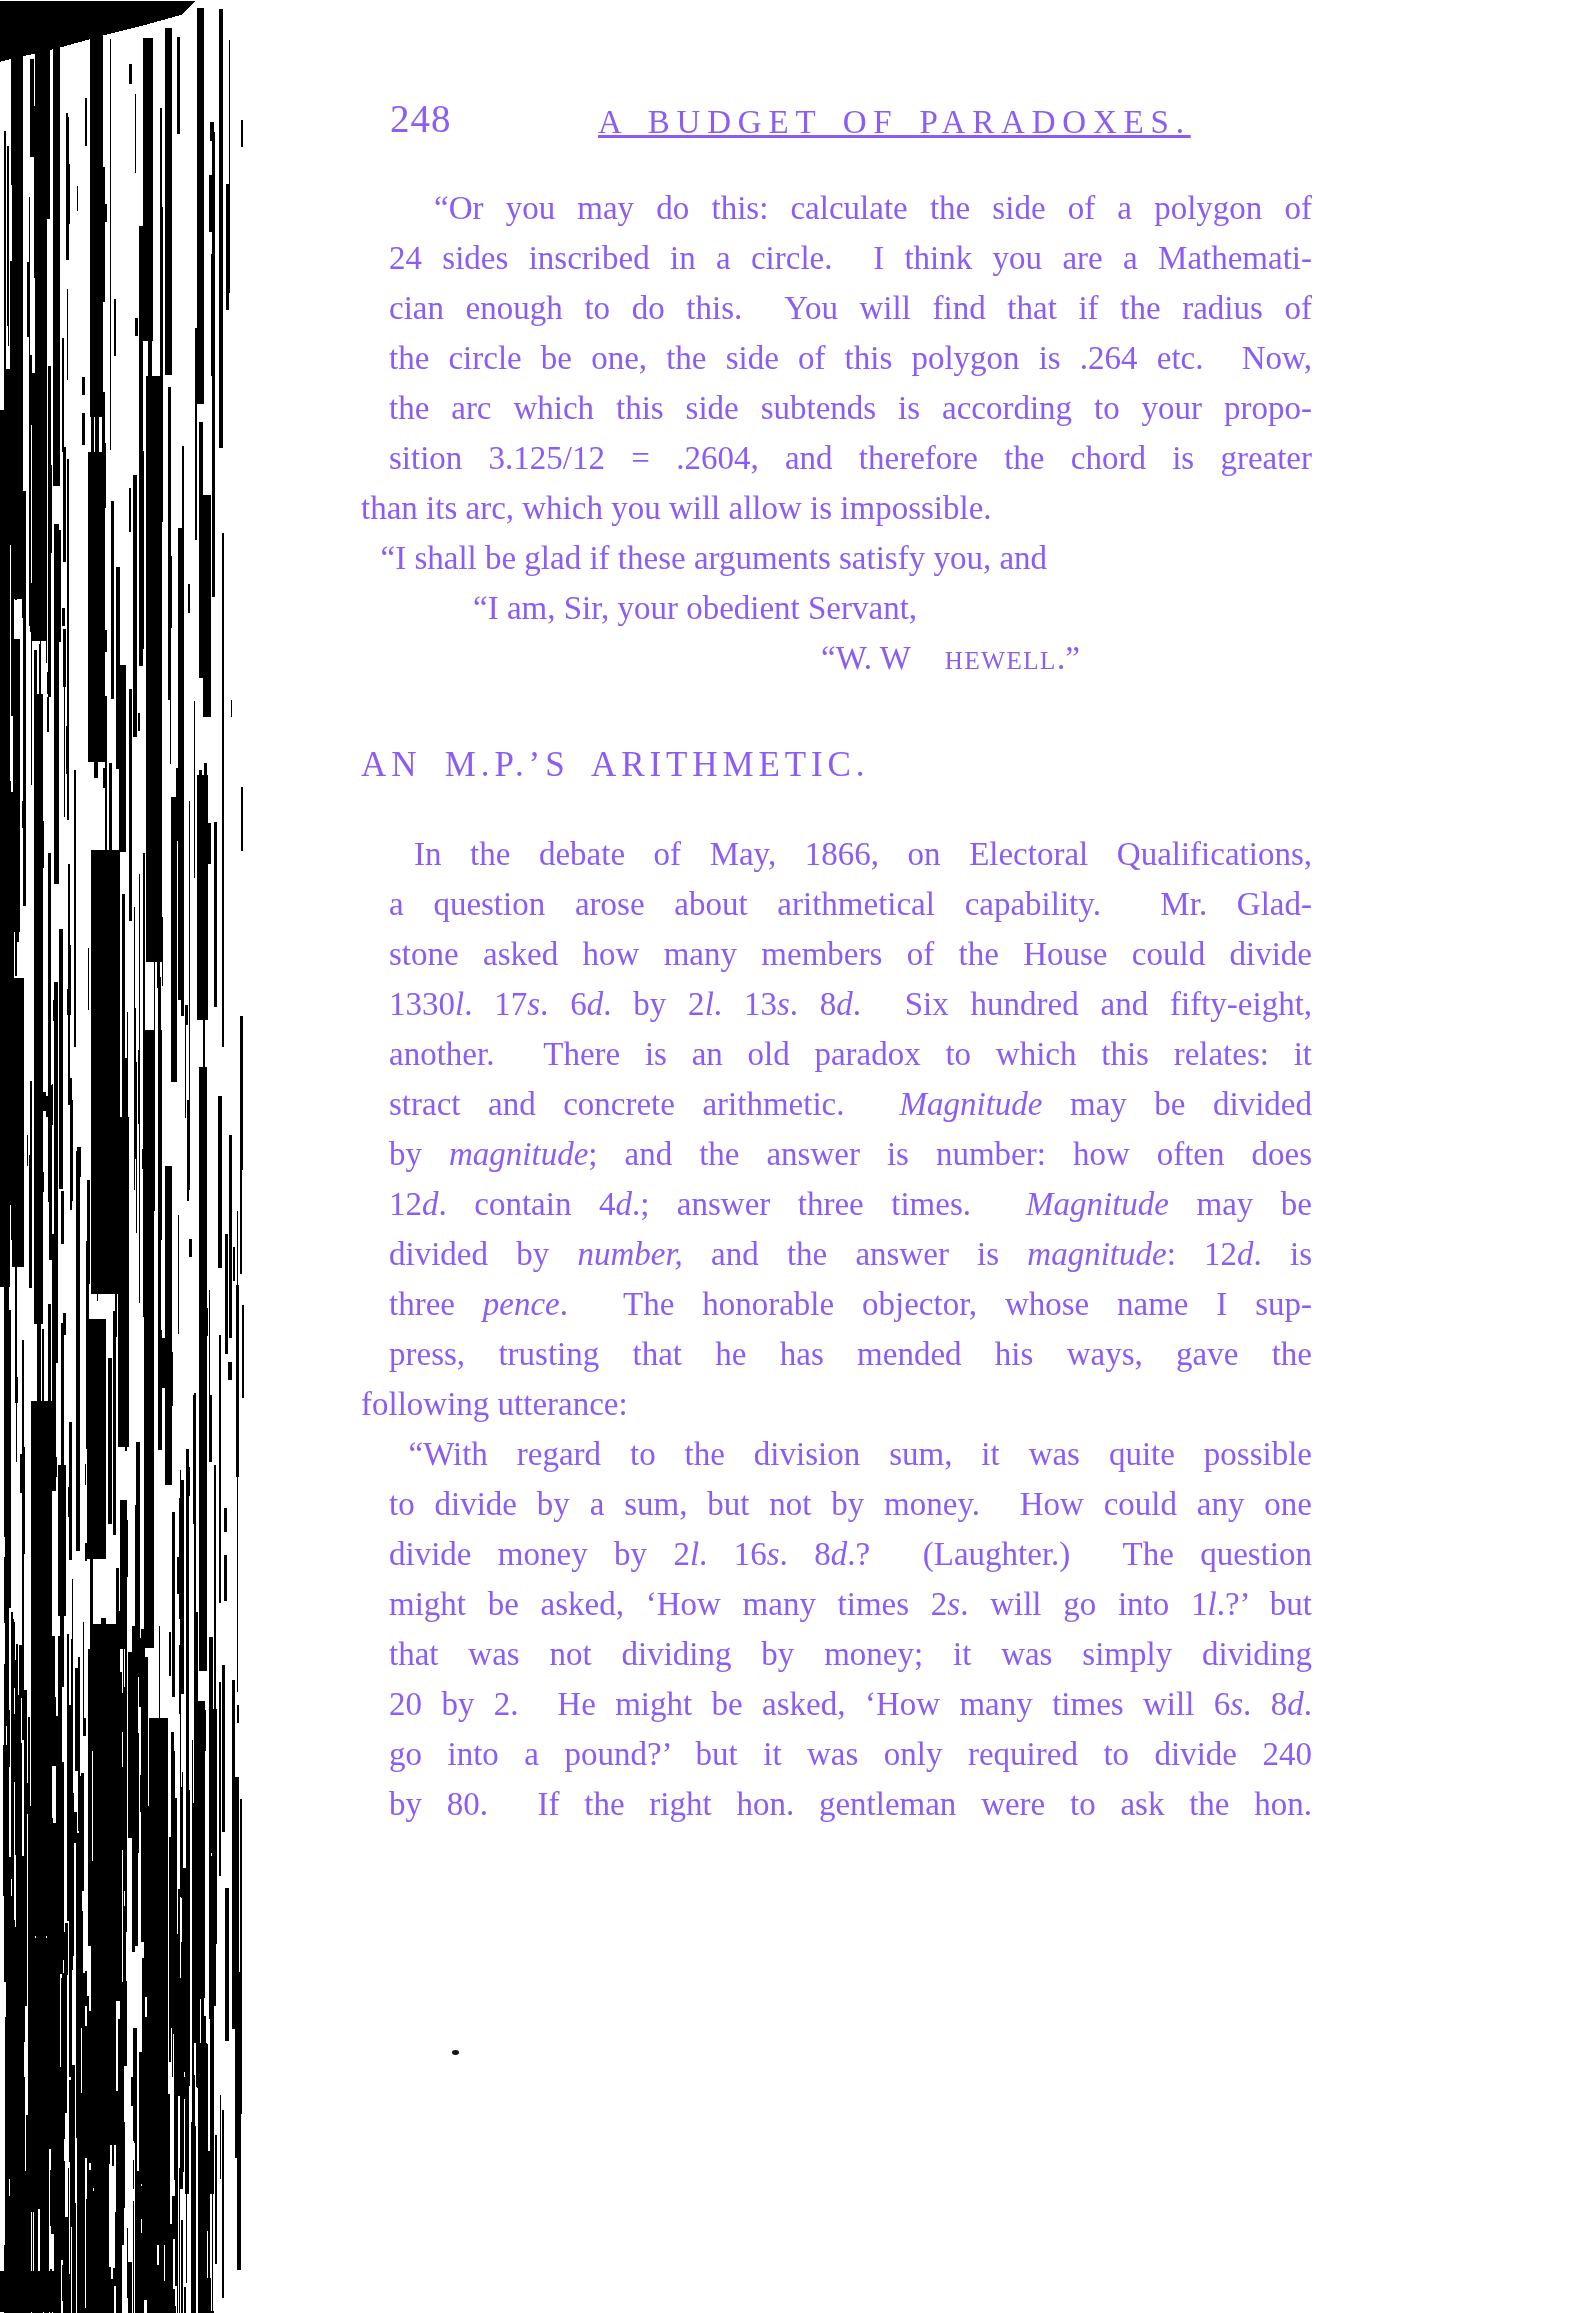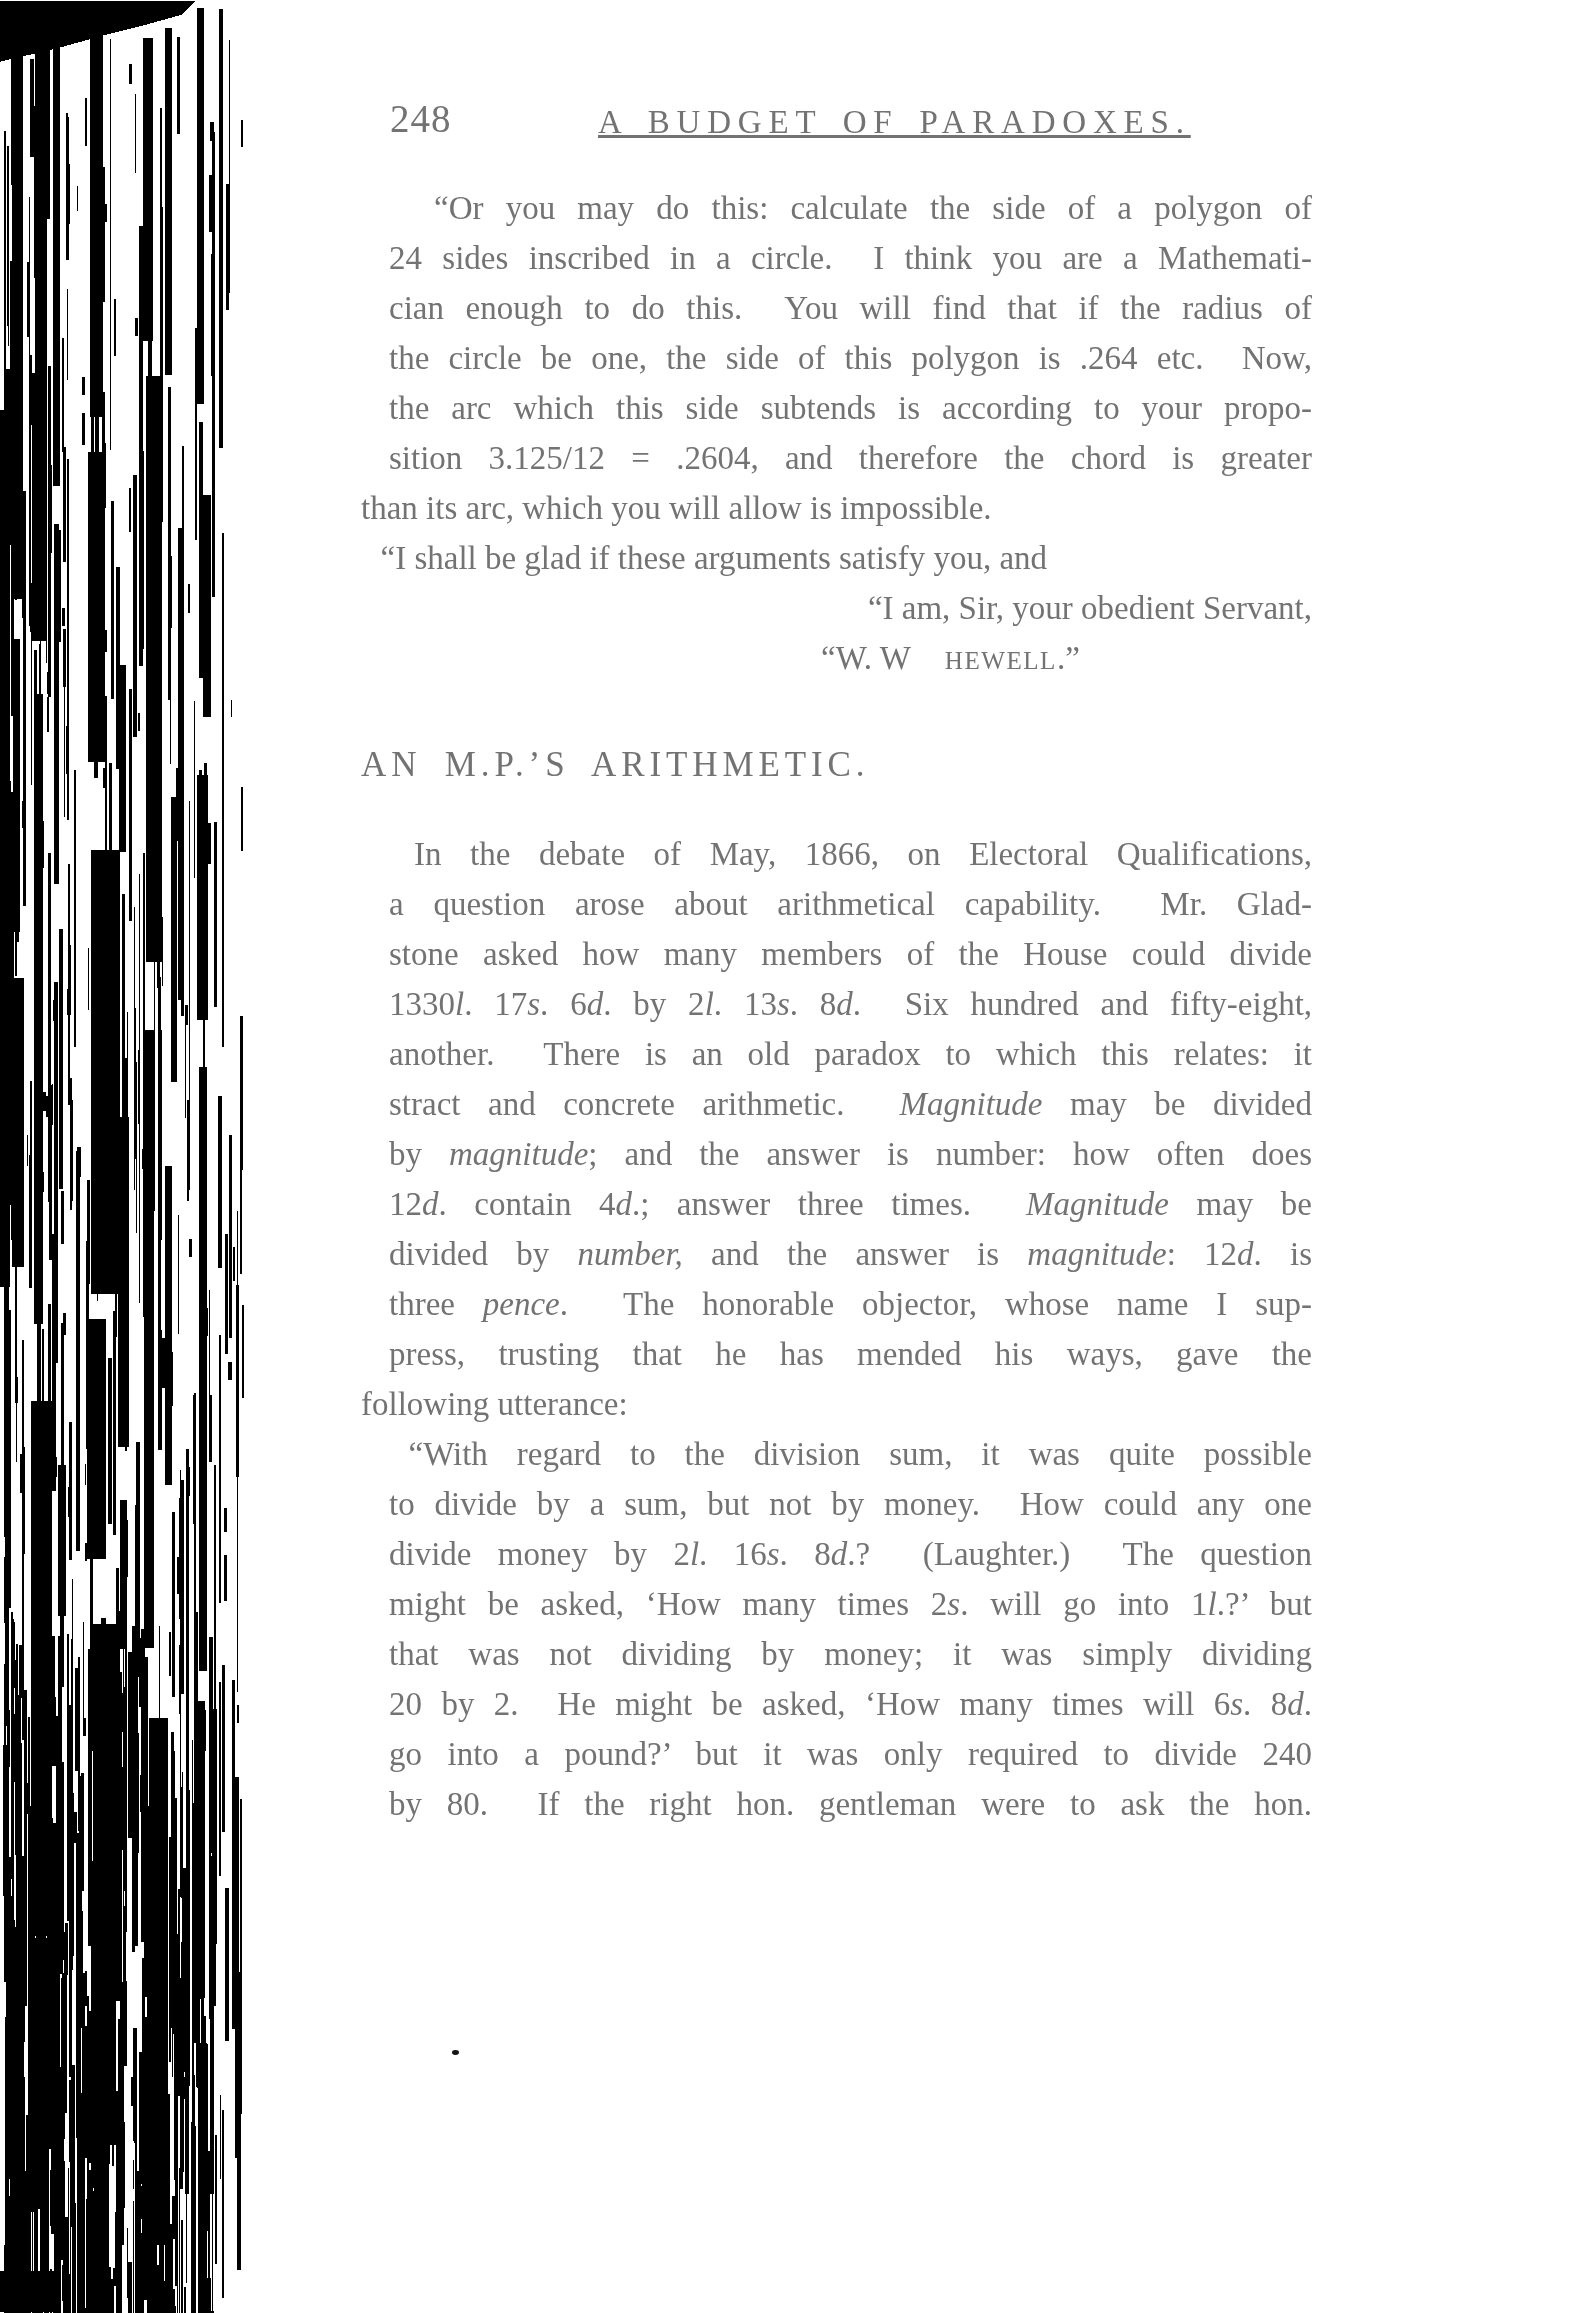--- a/index.html
+++ b/index.html
@@ -2,21 +2,21 @@
 <html><head>
 <meta charset="utf-8">
 <style>
   html,body{margin:0;padding:0;background:#d8d8d8;}
   .page{
     position:relative;
     width:1573px;height:2313px;
     background:#ffffff;
     overflow:hidden;
     font-family:"Liberation Serif", serif;
-    color:#737373;
+    color:#8b5cf6;
   }
   
   .binding{position:absolute;left:0;top:0;width:263px;height:2313px;}
   .binding svg{display:block;shape-rendering:crispEdges;}
 
   .running-head{
     position:absolute;top:98px;left:361px;width:951px;height:45px;
   }
   .page-number{
     position:absolute;left:29px;top:0;
@@ -31,21 +31,21 @@
 
   .body-text{
     position:absolute;left:361px;top:183px;width:951px;
     font-size:33px;line-height:50px;
   }
   .line{white-space:pre-wrap;text-align:left;}
   .line.just{text-align:justify;text-align-last:justify;margin-left:28px;}
   .line.ind-a{padding-left:45px;}
   .line.ind-b{padding-left:25px;}
   .line.ind-c{padding-left:19.5px;}
-  .line.sig-servant{padding-left:112px;text-align:right;}
+  .line.sig-servant{padding-left:112px;}
   .line.sig-name{padding-left:460px;}
   .line i{font-style:italic;}
   .sc{font-size:0.76em;letter-spacing:1.5px;margin-left:34px;}
 
   .section-heading{
     margin-top:59px;margin-bottom:0;
     font-size:35px;line-height:39px;letter-spacing:4.9px;word-spacing:9.8px;
     text-align:left;padding-right:54px;
   }
   .para-2{margin-top:45px;}

